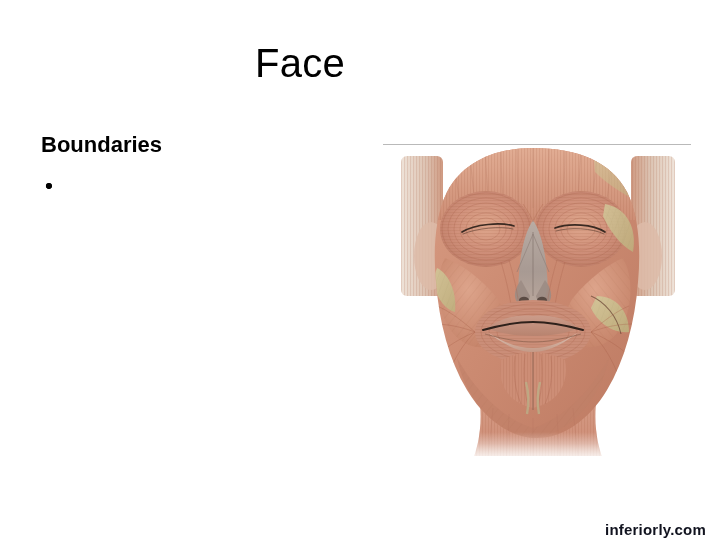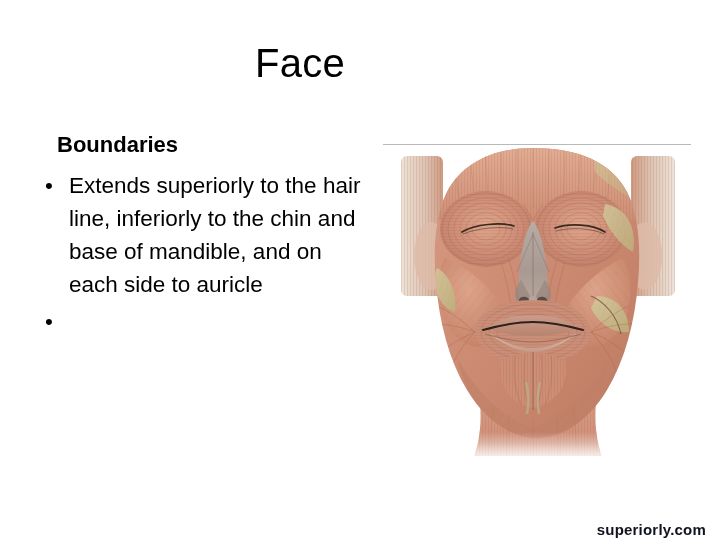--- a/index.html
+++ b/index.html
@@ -40,21 +40,21 @@
     position: absolute;
     left: 41px;
     top: 130px;
     width: 320px;
   }
   .section-heading {
     font-size: 22px;
     line-height: 30px;
     font-weight: bold;
     color: #000000;
-    margin: 0 0 9px 16px;
+    margin: 0 0 9px 0;
   }
   .bullet-list {
     margin: 0;
     padding: 0;
     list-style: none;
   }
   .bullet-item {
     position: relative;
     padding-left: 28px;
     font-size: 22.5px;
@@ -114,21 +114,20 @@
 
   <div class="slide-title">Face</div>
 
   <div class="content-col">
 
     <div class="section-heading">Boundaries</div>
 
     <ul class="bullet-list">
       <li class="bullet-item">
         <span class="bullet-dot">•</span>
-        <span>Extends superiorly to the hair line, inferiorly to the chin and base of mandible, and on each side to auricle</span>
       </li>
       <li class="bullet-item">
         <span class="bullet-dot">•</span>
       </li>
     </ul>
   </div>
 
   <div class="figure-wrap">
     <div class="figure-topline"></div>
 
@@ -384,15 +383,15 @@
           <path d="M174,268 C175,288 176,304 177,318"></path>
           <path d="M190,262 C192,284 194,302 196,318"></path>
         </g>
 
         <rect x="0" y="286" width="308" height="32" fill="url(#gFade)"></rect>
         <rect x="0" y="310" width="308" height="8" fill="#ffffff"></rect>
       </g>
     </svg>
   </div>
 
-  <div class="watermark">superiorly.com</div>
+  <div class="watermark">inferiorly.com</div>
 
 </div>
 
 </body></html>

